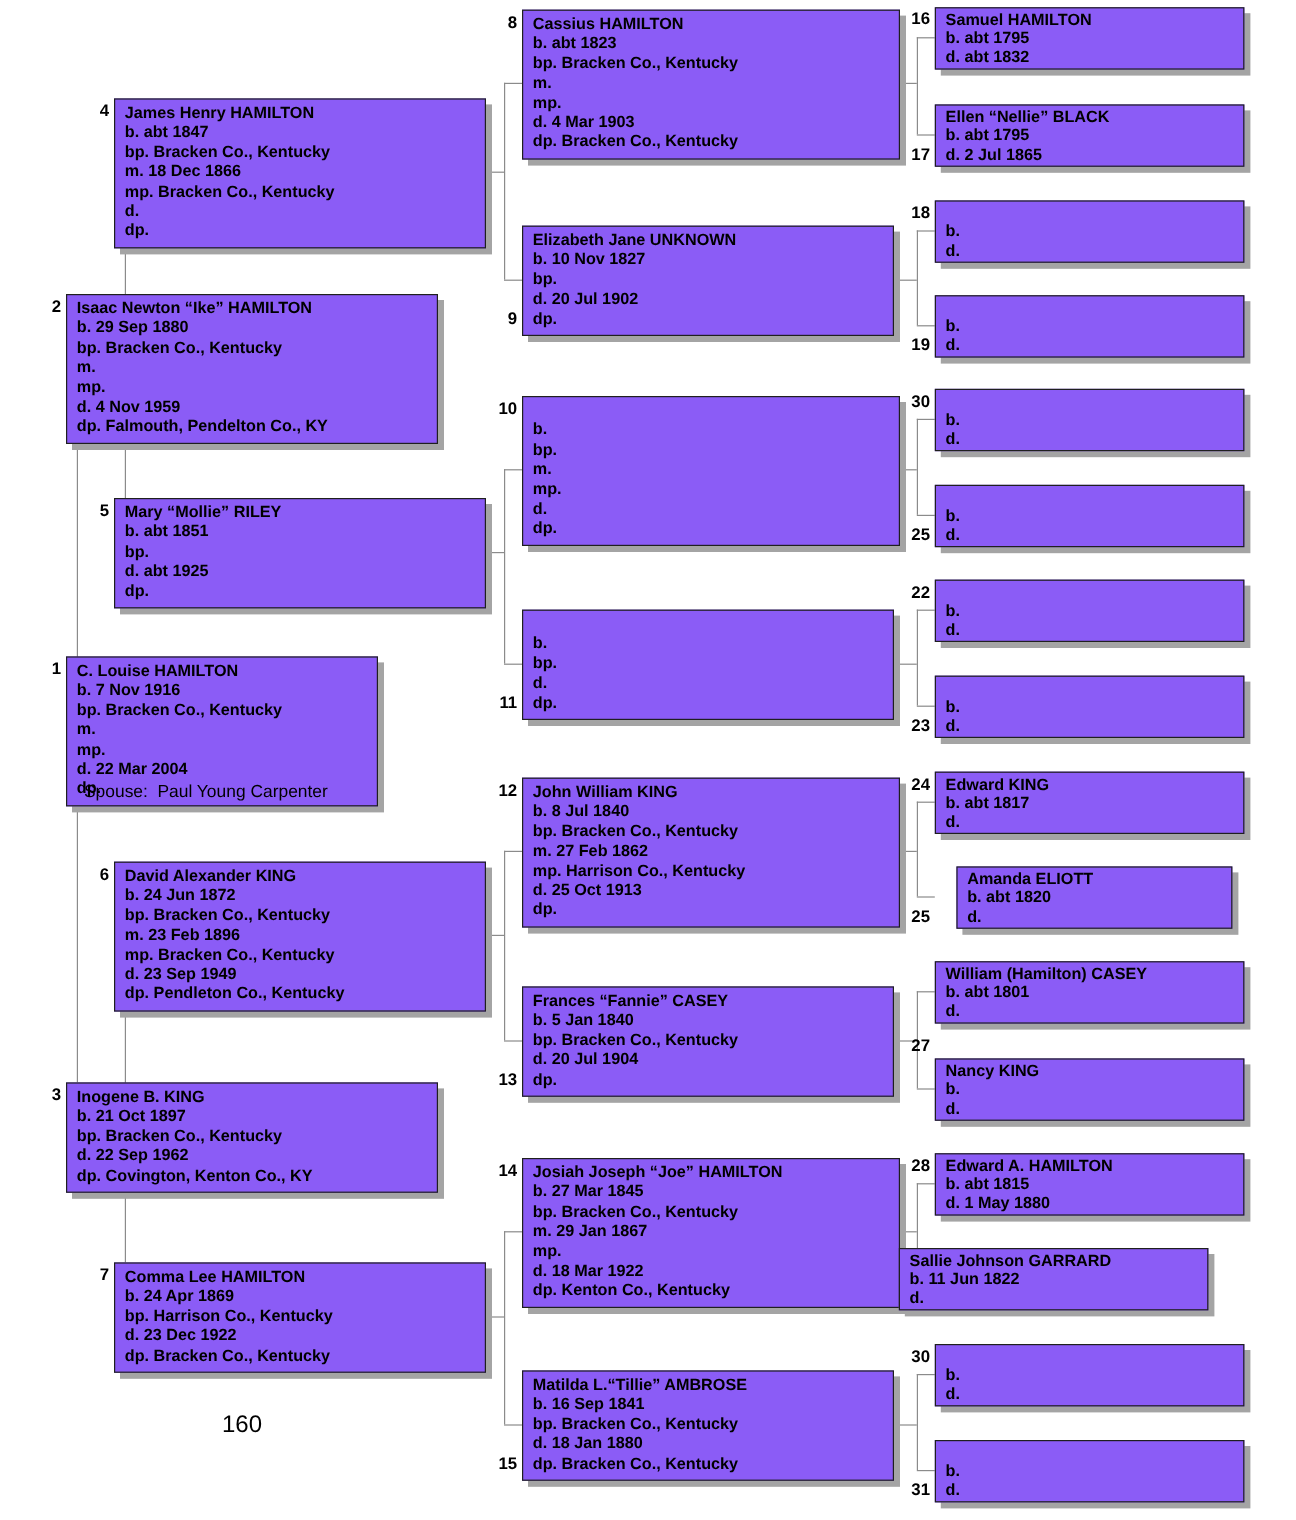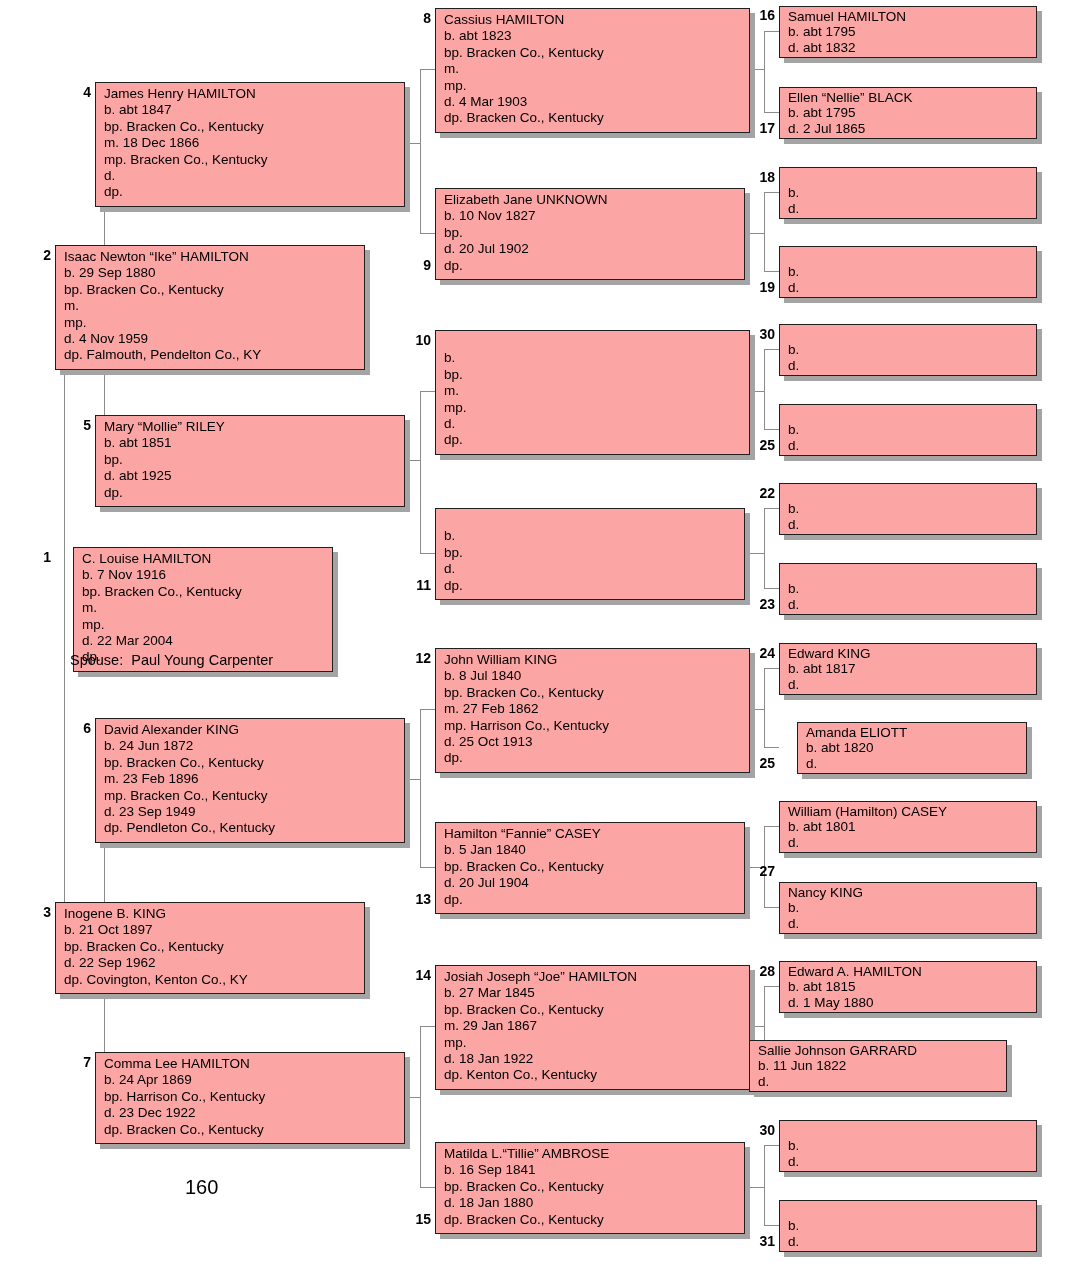--- a/index.html
+++ b/index.html
@@ -1,19 +1,19 @@
 <!DOCTYPE html>
 <html><head>
 <meta charset="utf-8">
 <style>
   html,body{margin:0;padding:0;background:#fff;}
   #stage{position:relative;width:1080px;height:1267px;background:#fff;overflow:hidden;
          font-family:"Liberation Sans","DejaVu Sans",sans-serif;color:#000;}
-  .box{position:absolute;background:#fca5a5;border:1px solid #1f1f1f;
-       box-shadow:5px 5px 0 #a4a4a4;box-sizing:border-box;padding:3px 8px 5px;}
+  .box{position:absolute;background:#8b5cf6;border:1px solid #1f1f1f;
+       box-shadow:5px 5px 0 #a4a4a4;box-sizing:border-box;padding:3px 8px 5px;font-weight:bold;}
   .c7 .t,.c5 .t{font-size:13.5px;line-height:16.4px;min-height:16.4px;white-space:nowrap;}
   .c3{padding:2px 8px;}
   .c3 .t{font-size:13.5px;line-height:15.4px;min-height:15.4px;white-space:nowrap;}
   .num{position:absolute;font-weight:bold;font-size:14px;text-align:right;white-space:nowrap;}
   .v{position:absolute;display:block;width:1px;background:#8b8b8b;}
   .h{position:absolute;display:block;height:1px;background:#8b8b8b;}
   .note{position:absolute;font-size:14.5px;white-space:pre;}
   .pageno{position:absolute;font-size:20px;}
 </style>
 </head>
@@ -132,21 +132,21 @@
   </div>
 
   <div class="box c5" style="left:95px;top:415px;width:310px">
     <div class="t">Mary “Mollie” RILEY</div>
     <div class="t">b. abt 1851</div>
     <div class="t">bp.</div>
     <div class="t">d. abt 1925</div>
     <div class="t">dp.</div>
   </div>
 
-  <div class="box c7" style="left:73px;top:547px;width:260px">
+  <div class="box c7" style="left:55px;top:547px;width:260px">
     <div class="t">C. Louise HAMILTON</div>
     <div class="t">b. 7 Nov 1916</div>
     <div class="t">bp. Bracken Co., Kentucky</div>
     <div class="t">m.</div>
     <div class="t">mp.</div>
     <div class="t">d. 22 Mar 2004</div>
     <div class="t">dp.</div>
   </div>
 
   <div class="note" style="left:70px;top:652px">Spouse:  Paul Young Carpenter</div>
@@ -219,34 +219,34 @@
     <div class="t">John William KING</div>
     <div class="t">b. 8 Jul 1840</div>
     <div class="t">bp. Bracken Co., Kentucky</div>
     <div class="t">m. 27 Feb 1862</div>
     <div class="t">mp. Harrison Co., Kentucky</div>
     <div class="t">d. 25 Oct 1913</div>
     <div class="t">dp.</div>
   </div>
 
   <div class="box c5" style="left:435px;top:822px;width:310px">
-    <div class="t">Hamilton “Fannie” CASEY</div>
+    <div class="t">Frances “Fannie” CASEY</div>
     <div class="t">b. 5 Jan 1840</div>
     <div class="t">bp. Bracken Co., Kentucky</div>
     <div class="t">d. 20 Jul 1904</div>
     <div class="t">dp.</div>
   </div>
 
   <div class="box c7" style="left:435px;top:965px;width:315px">
     <div class="t">Josiah Joseph “Joe” HAMILTON</div>
     <div class="t">b. 27 Mar 1845</div>
     <div class="t">bp. Bracken Co., Kentucky</div>
     <div class="t">m. 29 Jan 1867</div>
     <div class="t">mp.</div>
-    <div class="t">d. 18 Jan 1922</div>
+    <div class="t">d. 18 Mar 1922</div>
     <div class="t">dp. Kenton Co., Kentucky</div>
   </div>
 
   <div class="box c5" style="left:435px;top:1142px;width:310px">
     <div class="t">Matilda L.“Tillie” AMBROSE</div>
     <div class="t">b. 16 Sep 1841</div>
     <div class="t">bp. Bracken Co., Kentucky</div>
     <div class="t">d. 18 Jan 1880</div>
     <div class="t">dp. Bracken Co., Kentucky</div>
   </div>

